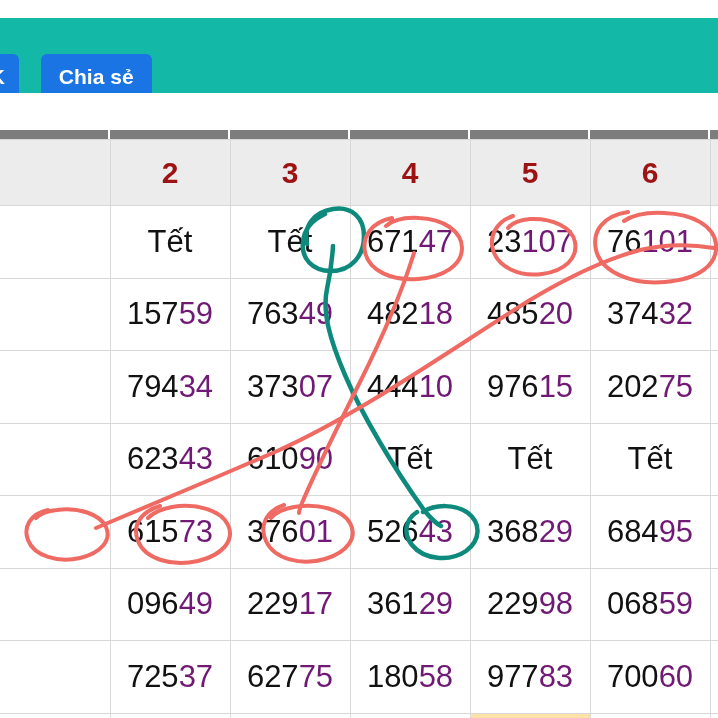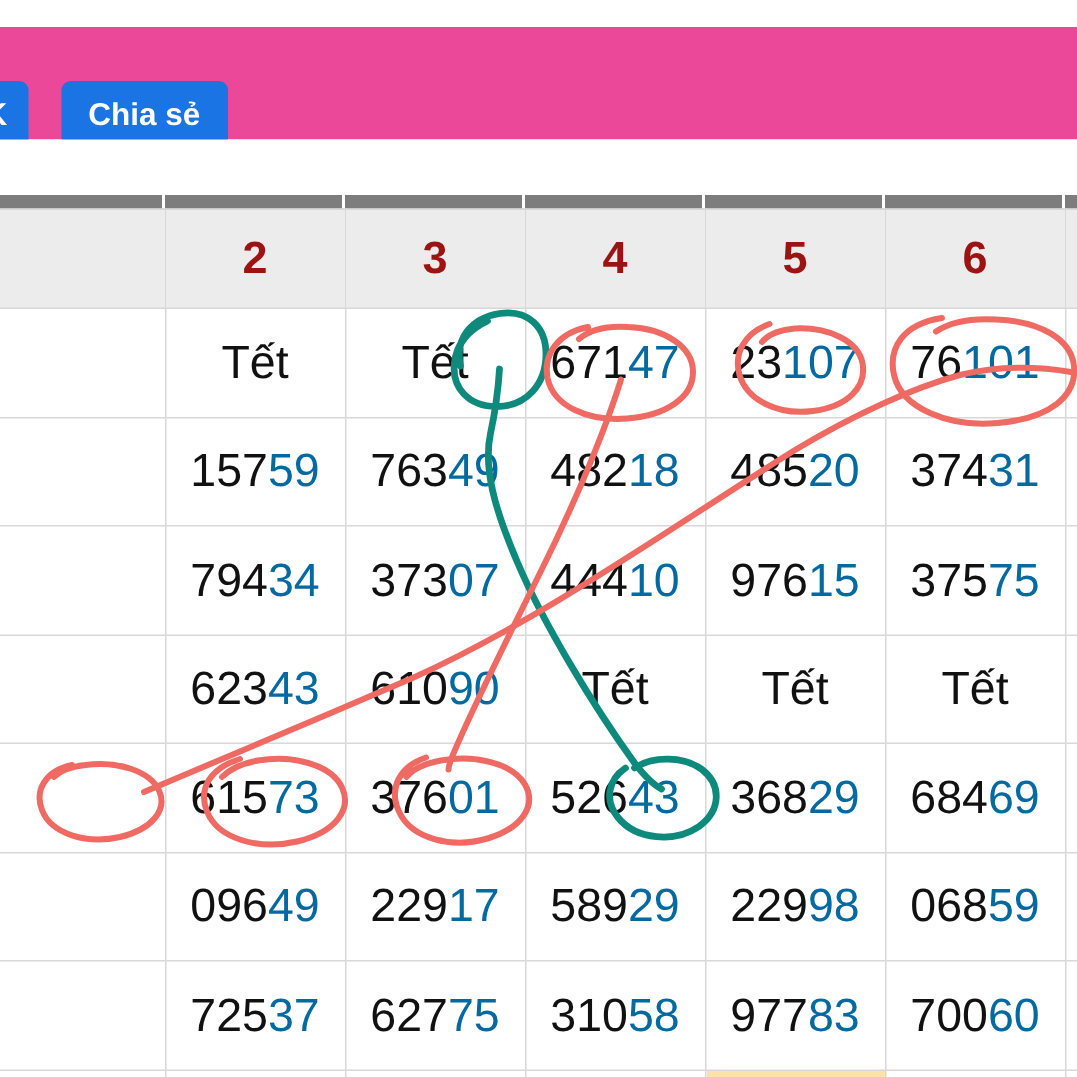--- a/index.html
+++ b/index.html
@@ -3,21 +3,21 @@
 <meta charset="utf-8">
 <style>
   * { box-sizing: border-box; margin:0; padding:0; }
   html,body { width:718px; height:718px; overflow:hidden; background:#fff;
     font-family:"Liberation Sans", sans-serif; }
 
   #root { position:relative; width:718px; height:718px; overflow:hidden; }
 
   
   .topbar { position:absolute; left:0; top:18px; width:718px; height:75px;
-            background:#ec4899; }
+            background:#14b8a6; }
   .btn-row { position:absolute; left:-36px; top:36px; display:flex; align-items:center; gap:22px; }
   .fbtn { background:#1b74e4; color:#fff; border:none; border-radius:6px;
           font-family:"Liberation Sans", sans-serif; font-weight:bold;
           font-size:21px; line-height:1; padding:12px 18px; white-space:nowrap; }
   .fbtn.count { padding:12px 14px; }
 
   .whitegap { position:absolute; left:0; top:93px; width:718px; height:37px; background:#fff; }
 
   
   .tblwrap { position:absolute; left:0; top:130px; width:718px; height:588px; overflow:hidden;
@@ -39,21 +39,21 @@
       background:#fff;
       padding:0;
       white-space:nowrap;
       overflow:hidden;
   }
   table.grid th { height:66px; background:#ececec; color:#9c1313;
                   font-weight:bold; font-size:30px; }
   td.hl-orange { background:#ffbf00; }
   td.hl-green  { background:#dbead0; }
   td.tet { font-size:30px; }
-  .r { color:#0369a1;text-align:right; }
+  .r { color:#701a75;text-align:right; }
 
   
   .ink { position:absolute; left:0; top:0; width:718px; height:718px; pointer-events:none; }
 </style>
 </head>
 <body>
 
 <div id="root">
 
   <div class="topbar">
@@ -105,64 +105,64 @@
             <td class="hl-orange"><span>23</span><span class="r">107</span></td>
             <td class="hl-orange"><span>76</span><span class="r">101</span></td>
             <td class="hl-orange"></td>
           </tr>
           <tr>
             <td style="border-left: none;"></td>
             <td><span>157</span><span class="r">59</span></td>
             <td><span>763</span><span class="r">49</span></td>
             <td><span>482</span><span class="r">18</span></td>
             <td><span>485</span><span class="r">20</span></td>
-            <td><span>374</span><span class="r">31</span></td>
+            <td><span>374</span><span class="r">32</span></td>
             <td class="hl-green"></td>
           </tr>
           <tr>
             <td class="hl-green" style="border-left: none;"></td>
             <td class="hl-green"><span>794</span><span class="r">34</span></td>
             <td><span>373</span><span class="r">07</span></td>
             <td><span>444</span><span class="r">10</span></td>
             <td><span>976</span><span class="r">15</span></td>
-            <td><span>375</span><span class="r">75</span></td>
+            <td><span>202</span><span class="r">75</span></td>
             <td></td>
           </tr>
           <tr>
             <td style="border-left: none;"></td>
             <td><span>623</span><span class="r">43</span></td>
             <td class="hl-green"><span>610</span><span class="r">90</span></td>
             <td class="tet"><span class="" style="color: rgb(17, 17, 17);">Tết</span></td>
             <td class="tet"><span class="" style="color: rgb(17, 17, 17);">Tết</span></td>
             <td class="tet"><span class="" style="color: rgb(17, 17, 17);">Tết</span></td>
             <td class="tet"></td>
           </tr>
           <tr>
             <td class="hl-orange" style="border-left: none;"></td>
             <td class="hl-orange"><span>615</span><span class="r">73</span></td>
             <td class="hl-orange"><span>376</span><span class="r">01</span></td>
             <td class="hl-orange"><span>526</span><span class="r">43</span></td>
             <td class="hl-orange"><span>368</span><span class="r">29</span></td>
-            <td><span>684</span><span class="r">69</span></td>
+            <td><span>684</span><span class="r">95</span></td>
             <td></td>
           </tr>
           <tr>
             <td style="border-left: none;"></td>
             <td><span>096</span><span class="r">49</span></td>
             <td><span>229</span><span class="r">17</span></td>
-            <td><span>589</span><span class="r">29</span></td>
+            <td><span>361</span><span class="r">29</span></td>
             <td class="hl-green"><span>229</span><span class="r">98</span></td>
             <td><span>068</span><span class="r">59</span></td>
             <td></td>
           </tr>
           <tr>
             <td style="border-left: none;"></td>
             <td><span>725</span><span class="r">37</span></td>
             <td><span>627</span><span class="r">75</span></td>
-            <td><span>310</span><span class="r">58</span></td>
+            <td><span>180</span><span class="r">58</span></td>
             <td><span>977</span><span class="r">83</span></td>
             <td><span>700</span><span class="r">60</span></td>
             <td class="hl-green tet"></td>
           </tr>
           <tr>
             <td style="border-left: none;"></td>
             <td></td>
             <td></td>
             <td></td>
             <td style="background: rgb(251, 227, 168);"></td>

